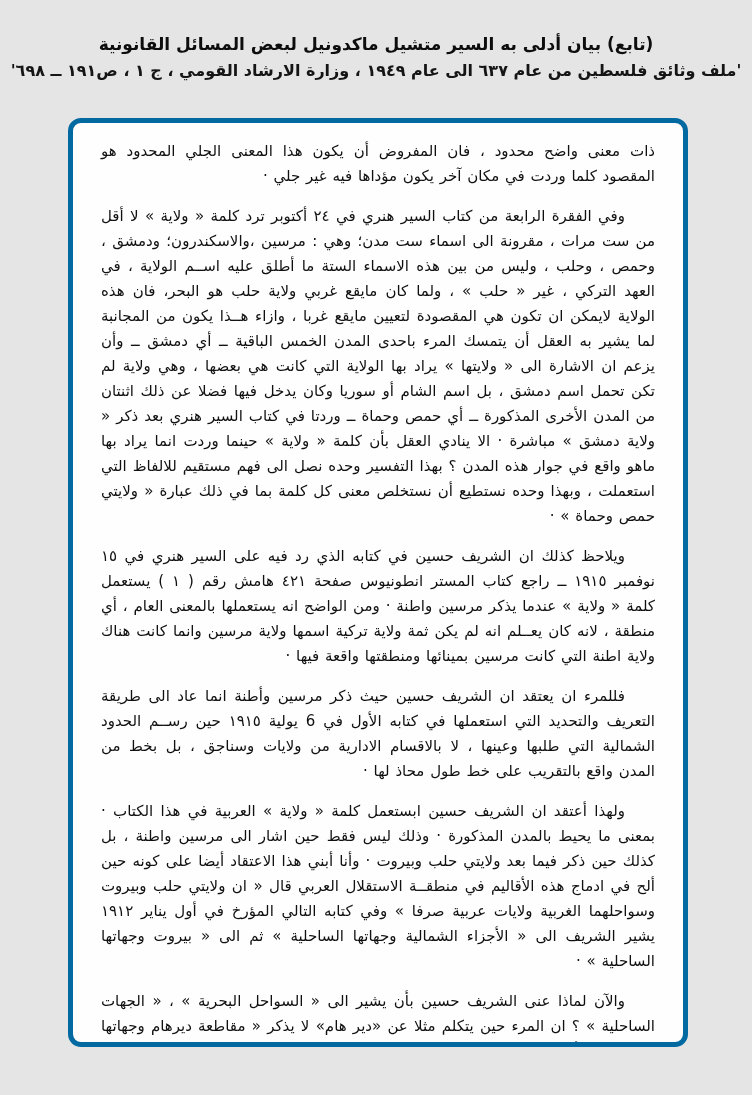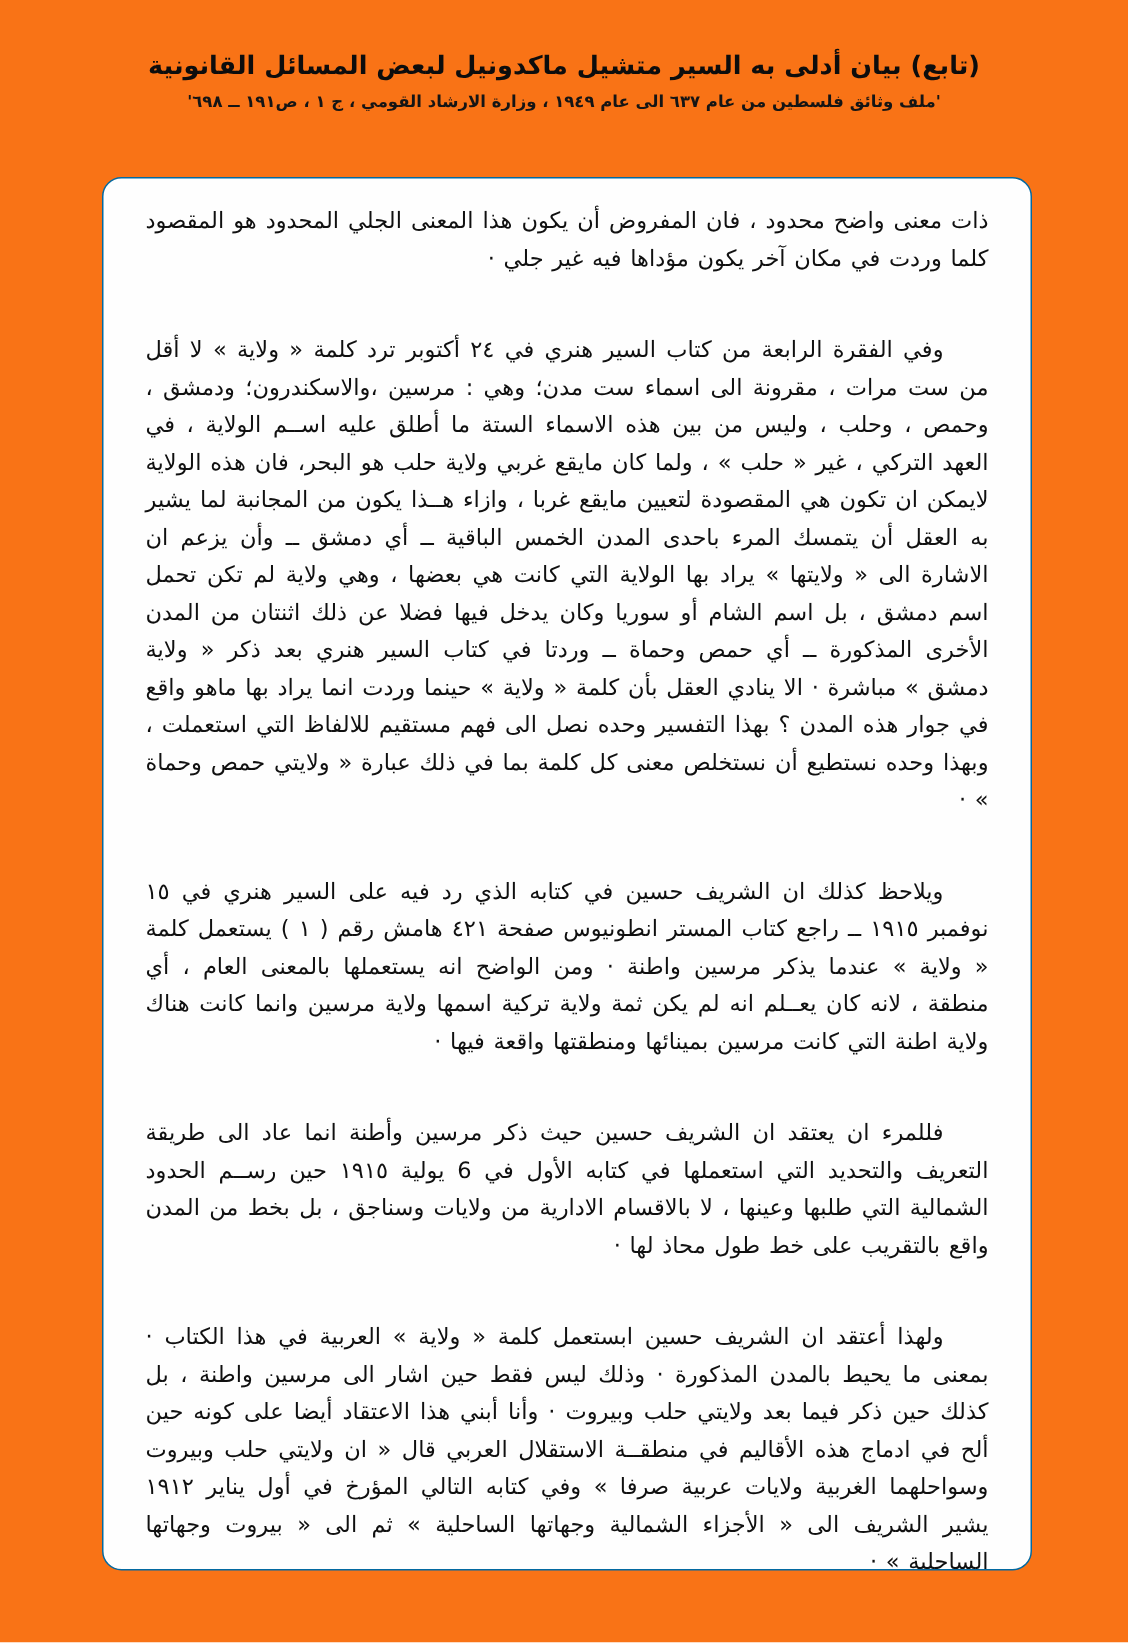--- a/index.html
+++ b/index.html
@@ -4,73 +4,73 @@
 <style>
   html, body {
     margin: 0;
     padding: 0;
     background: #ffffff;
   }
   .page {
     position: relative;
     width: 752px;
     height: 1095px;
-    background: #f97316;
+    background: #e5e5e5;
     overflow: hidden;
     font-family: "DejaVu Sans", sans-serif;
   }
   .header {
     position: absolute;
     top: 34px;
     left: 0;
     width: 752px;
     text-align: center;
     direction: rtl;
     color: #0d0d0d;
   }
   .header .title {
     font-size: 17px;
     font-weight: bold;
     letter-spacing: 0px;
     margin-bottom: 7px;
   }
   .header .citation {
-    font-size: 11px;
+    font-size: 16px;
     font-weight: bold;
     color: #151515;
   }
   .frame {
     position: absolute;
     top: 118px;
     left: 68px;
     width: 620px;
     height: 929px;
     box-sizing: border-box;
-    border: 1px solid #0369a1;
+    border: 5px solid #0369a1;
     border-radius: 13px;
     background: #fefefe;
     padding: 16px 28px 14px 28px;
     overflow: hidden;
   }
   .frame p.para {
     direction: rtl;
     text-align: justify;
     text-justify: inter-word;
     font-size: 15px;
     line-height: 25px;
     color: #101010;
     margin: 0;
     text-indent: 30px;
     word-spacing: 1px;
   }
   .frame p.para.no-indent {
     text-indent: 0;
   }
   .frame p.para + p.para {
-    margin-top: 36px;
+    margin-top: 15px;
   }
 </style>
 </head>
 <body>
 
 <div class="page">
 
   <div class="header">
     <div class="title">(تابع) بيان أدلى به السير متشيل ماكدونيل لبعض المسائل القانونية</div>
     <div class="citation">'ملف وثائق فلسطين من عام ٦٣٧ الى عام ١٩٤٩ ، وزارة الارشاد القومي ، ج ١ ، ص١٩١ ــ ٦٩٨'</div>

